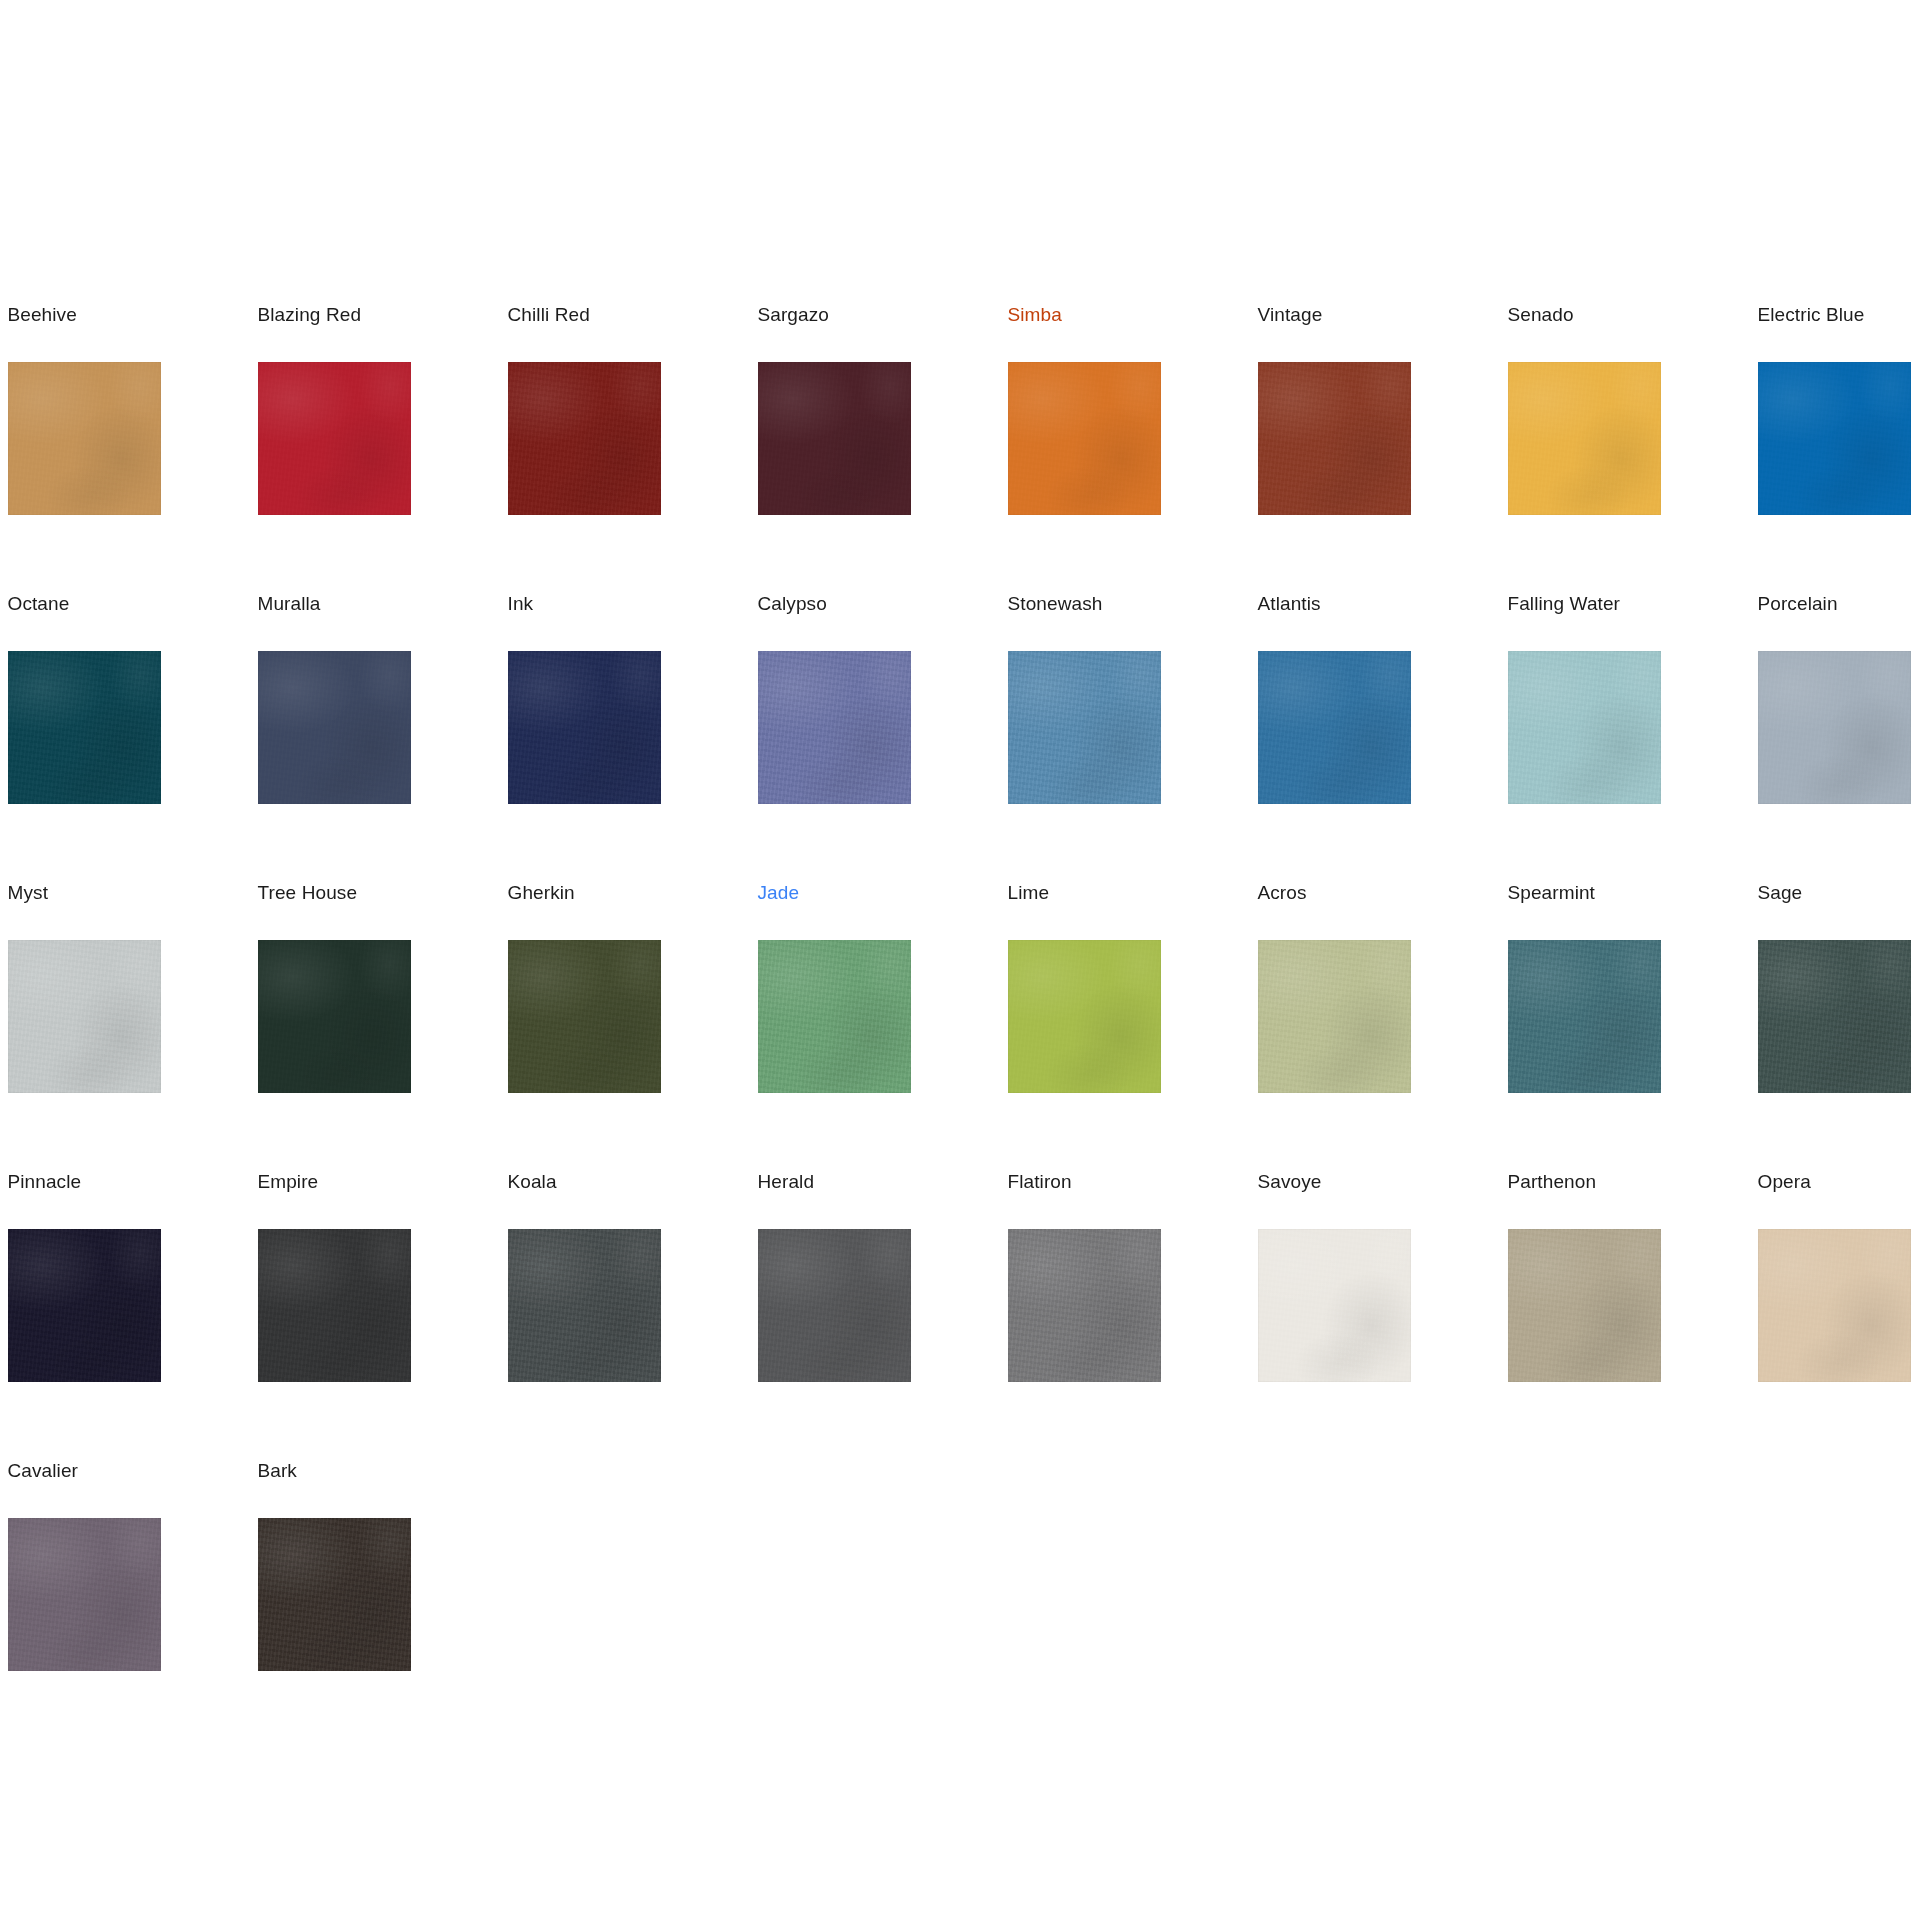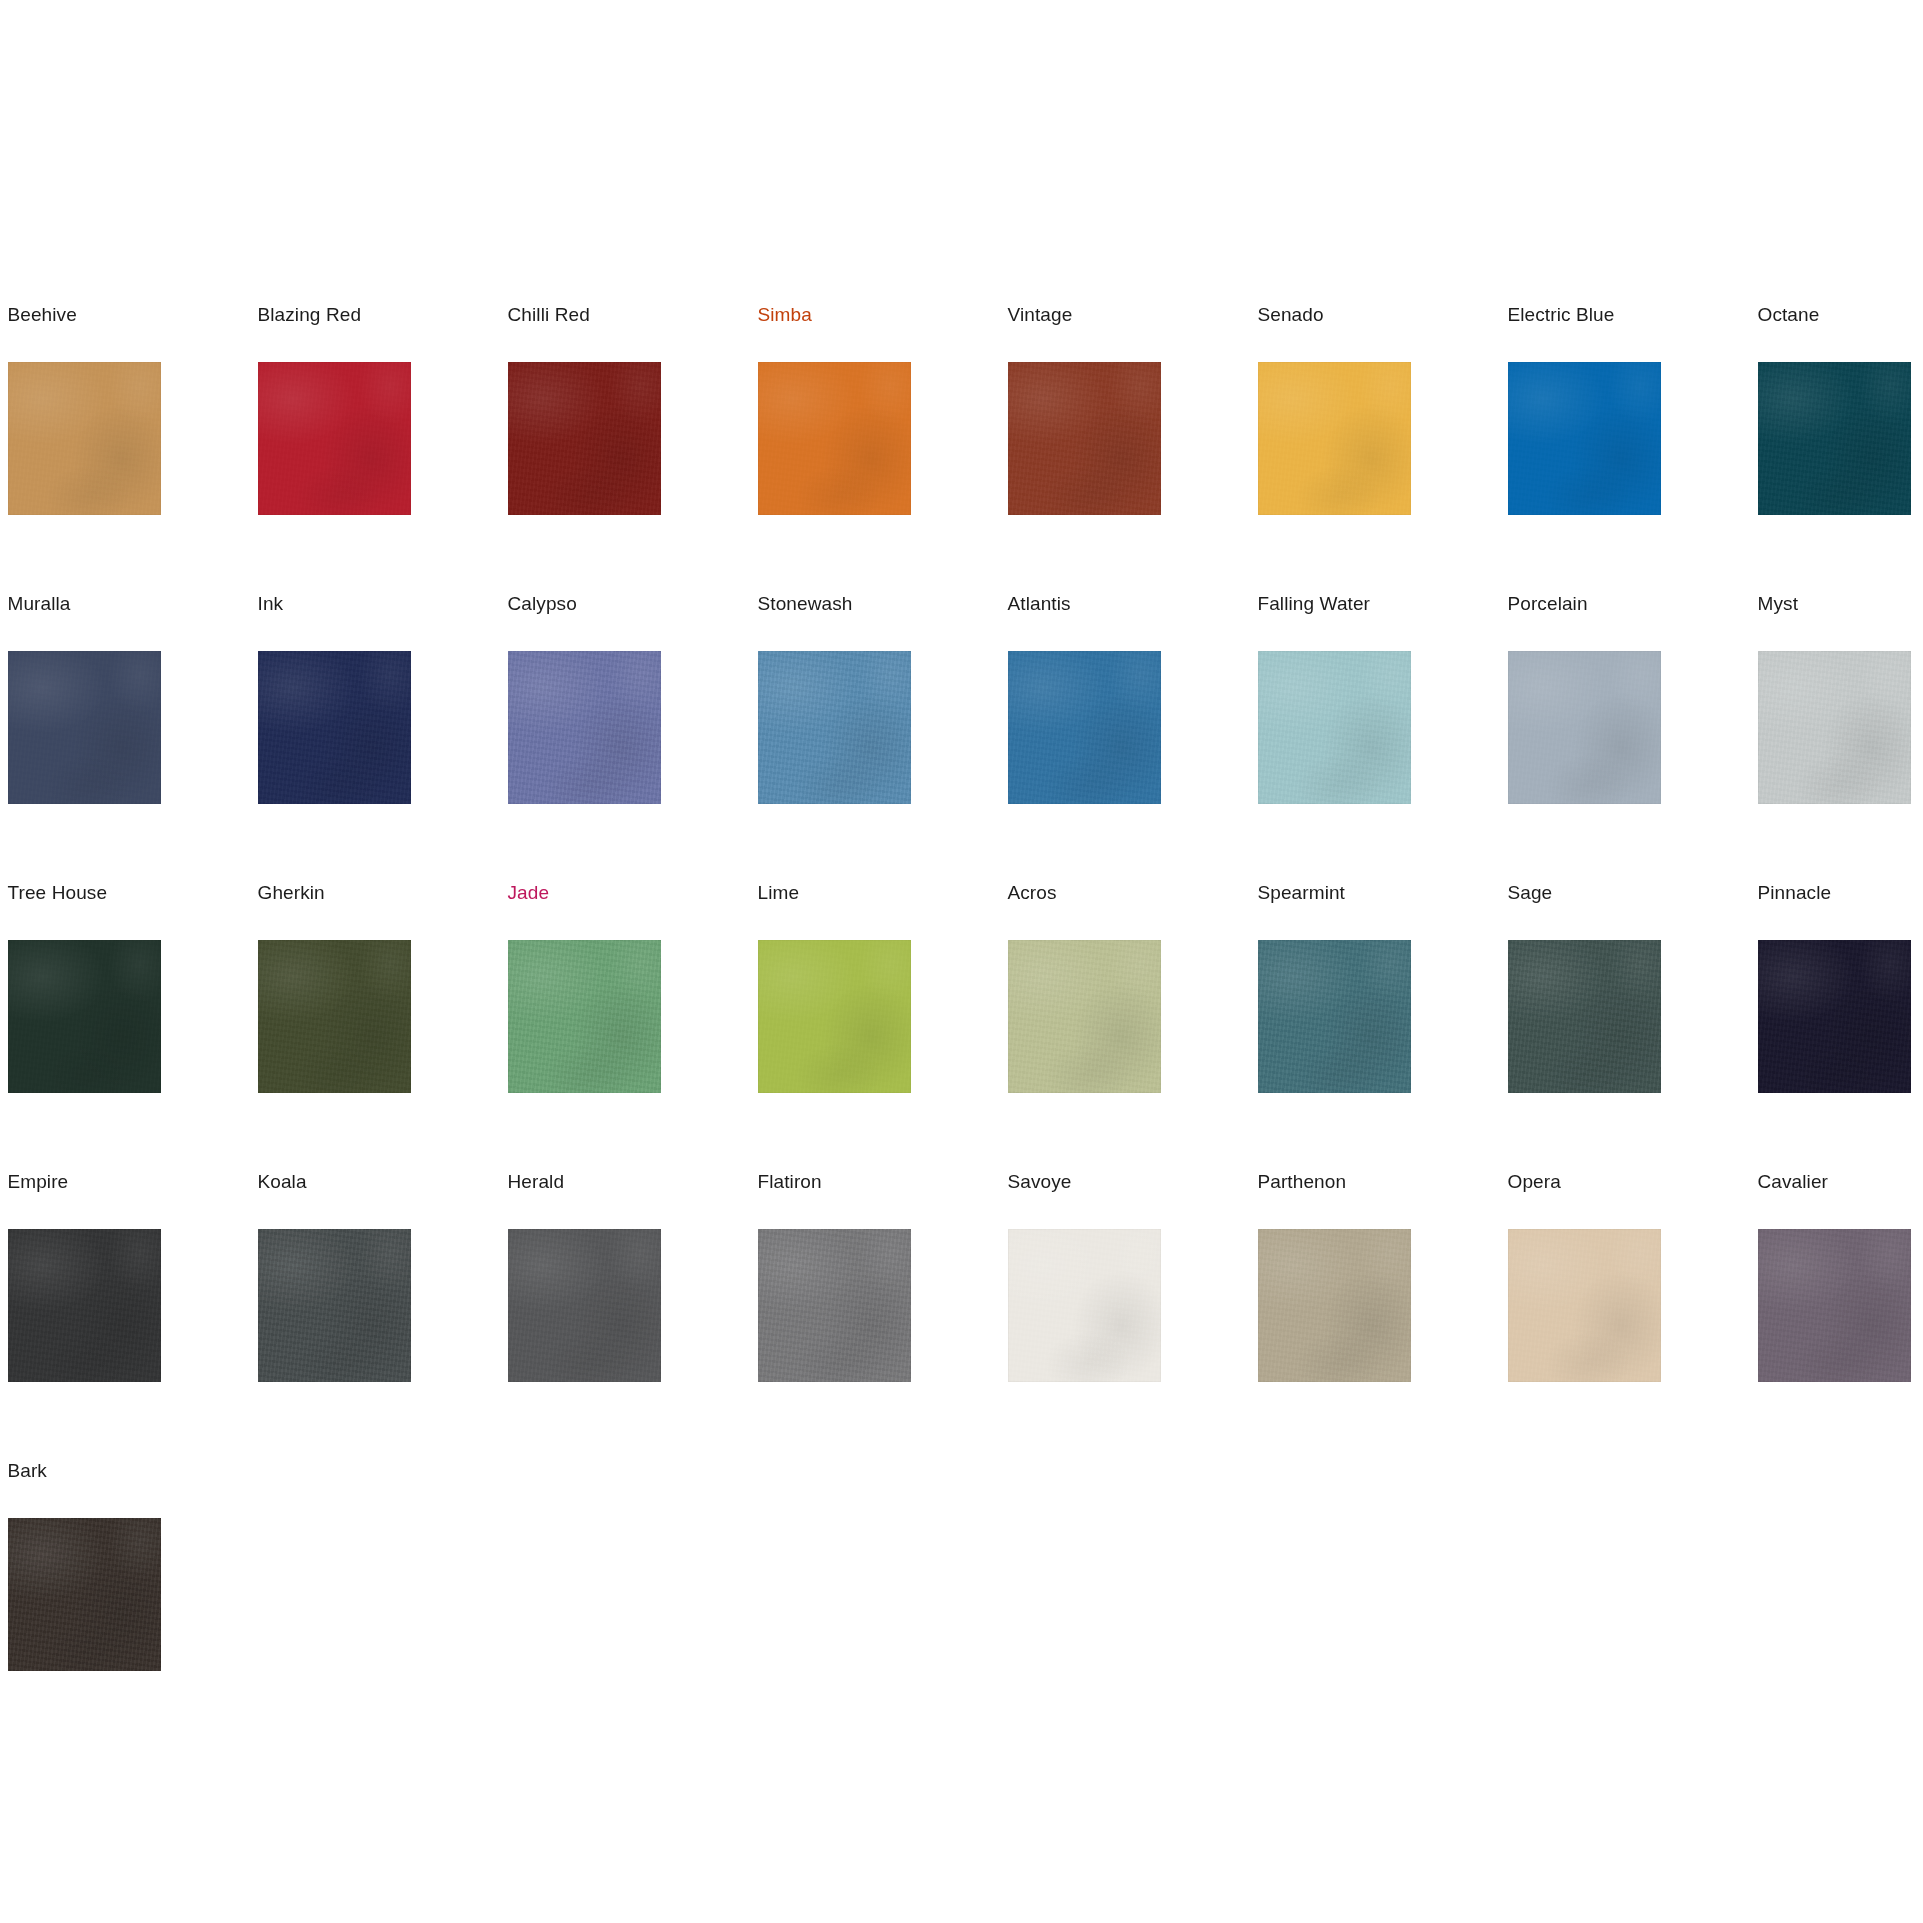--- a/index.html
+++ b/index.html
@@ -101,20 +101,24 @@
       </div>
       <div class="swatch-cell">
         <div class="swatch-label" style="color: rgb(28, 28, 28);">Blazing Red</div>
         <div class="swatch-chip tex-low" style="background-color: rgb(182, 31, 46);"></div>
       </div>
       <div class="swatch-cell">
         <div class="swatch-label" style="color: rgb(28, 28, 28);">Chilli Red</div>
         <div class="swatch-chip" style="background-color: rgb(124, 29, 24);"></div>
       </div>
       <div class="swatch-cell">
+        <div class="swatch-label" style="color: rgb(28, 28, 28);">Sargazo</div>
+        <div class="swatch-chip tex-low" style="background-color: rgb(77, 33, 41);"></div>
+      </div>
+      <div class="swatch-cell">
         <div class="swatch-label" style="color: #c2410c;">Simba</div>
         <div class="swatch-chip tex-low" style="background-color: rgb(217, 116, 38);"></div>
       </div>
       <div class="swatch-cell">
         <div class="swatch-label" style="color: rgb(28, 28, 28);">Vintage</div>
         <div class="swatch-chip" style="background-color: rgb(140, 59, 38);"></div>
       </div>
       <div class="swatch-cell">
         <div class="swatch-label" style="color: rgb(28, 28, 28);">Senado</div>
         <div class="swatch-chip tex-low" style="background-color: rgb(235, 180, 70);"></div>
@@ -161,21 +165,21 @@
       </div>
       <div class="swatch-cell">
         <div class="swatch-label" style="color: rgb(28, 28, 28);">Tree House</div>
         <div class="swatch-chip tex-low" style="background-color: rgb(33, 51, 43);"></div>
       </div>
       <div class="swatch-cell">
         <div class="swatch-label" style="color: rgb(28, 28, 28);">Gherkin</div>
         <div class="swatch-chip" style="background-color: rgb(67, 75, 46);"></div>
       </div>
       <div class="swatch-cell">
-        <div class="swatch-label" style="color: #be185d;">Jade</div>
+        <div class="swatch-label" style="color: #3b82f6;">Jade</div>
         <div class="swatch-chip tex-high" style="background-color: rgb(107, 163, 117);"></div>
       </div>
       <div class="swatch-cell">
         <div class="swatch-label" style="color: rgb(28, 28, 28);">Lime</div>
         <div class="swatch-chip tex-low" style="background-color: rgb(167, 189, 76);"></div>
       </div>
       <div class="swatch-cell">
         <div class="swatch-label" style="color: rgb(28, 28, 28);">Acros</div>
         <div class="swatch-chip" style="background-color: rgb(188, 193, 149);"></div>
       </div>

